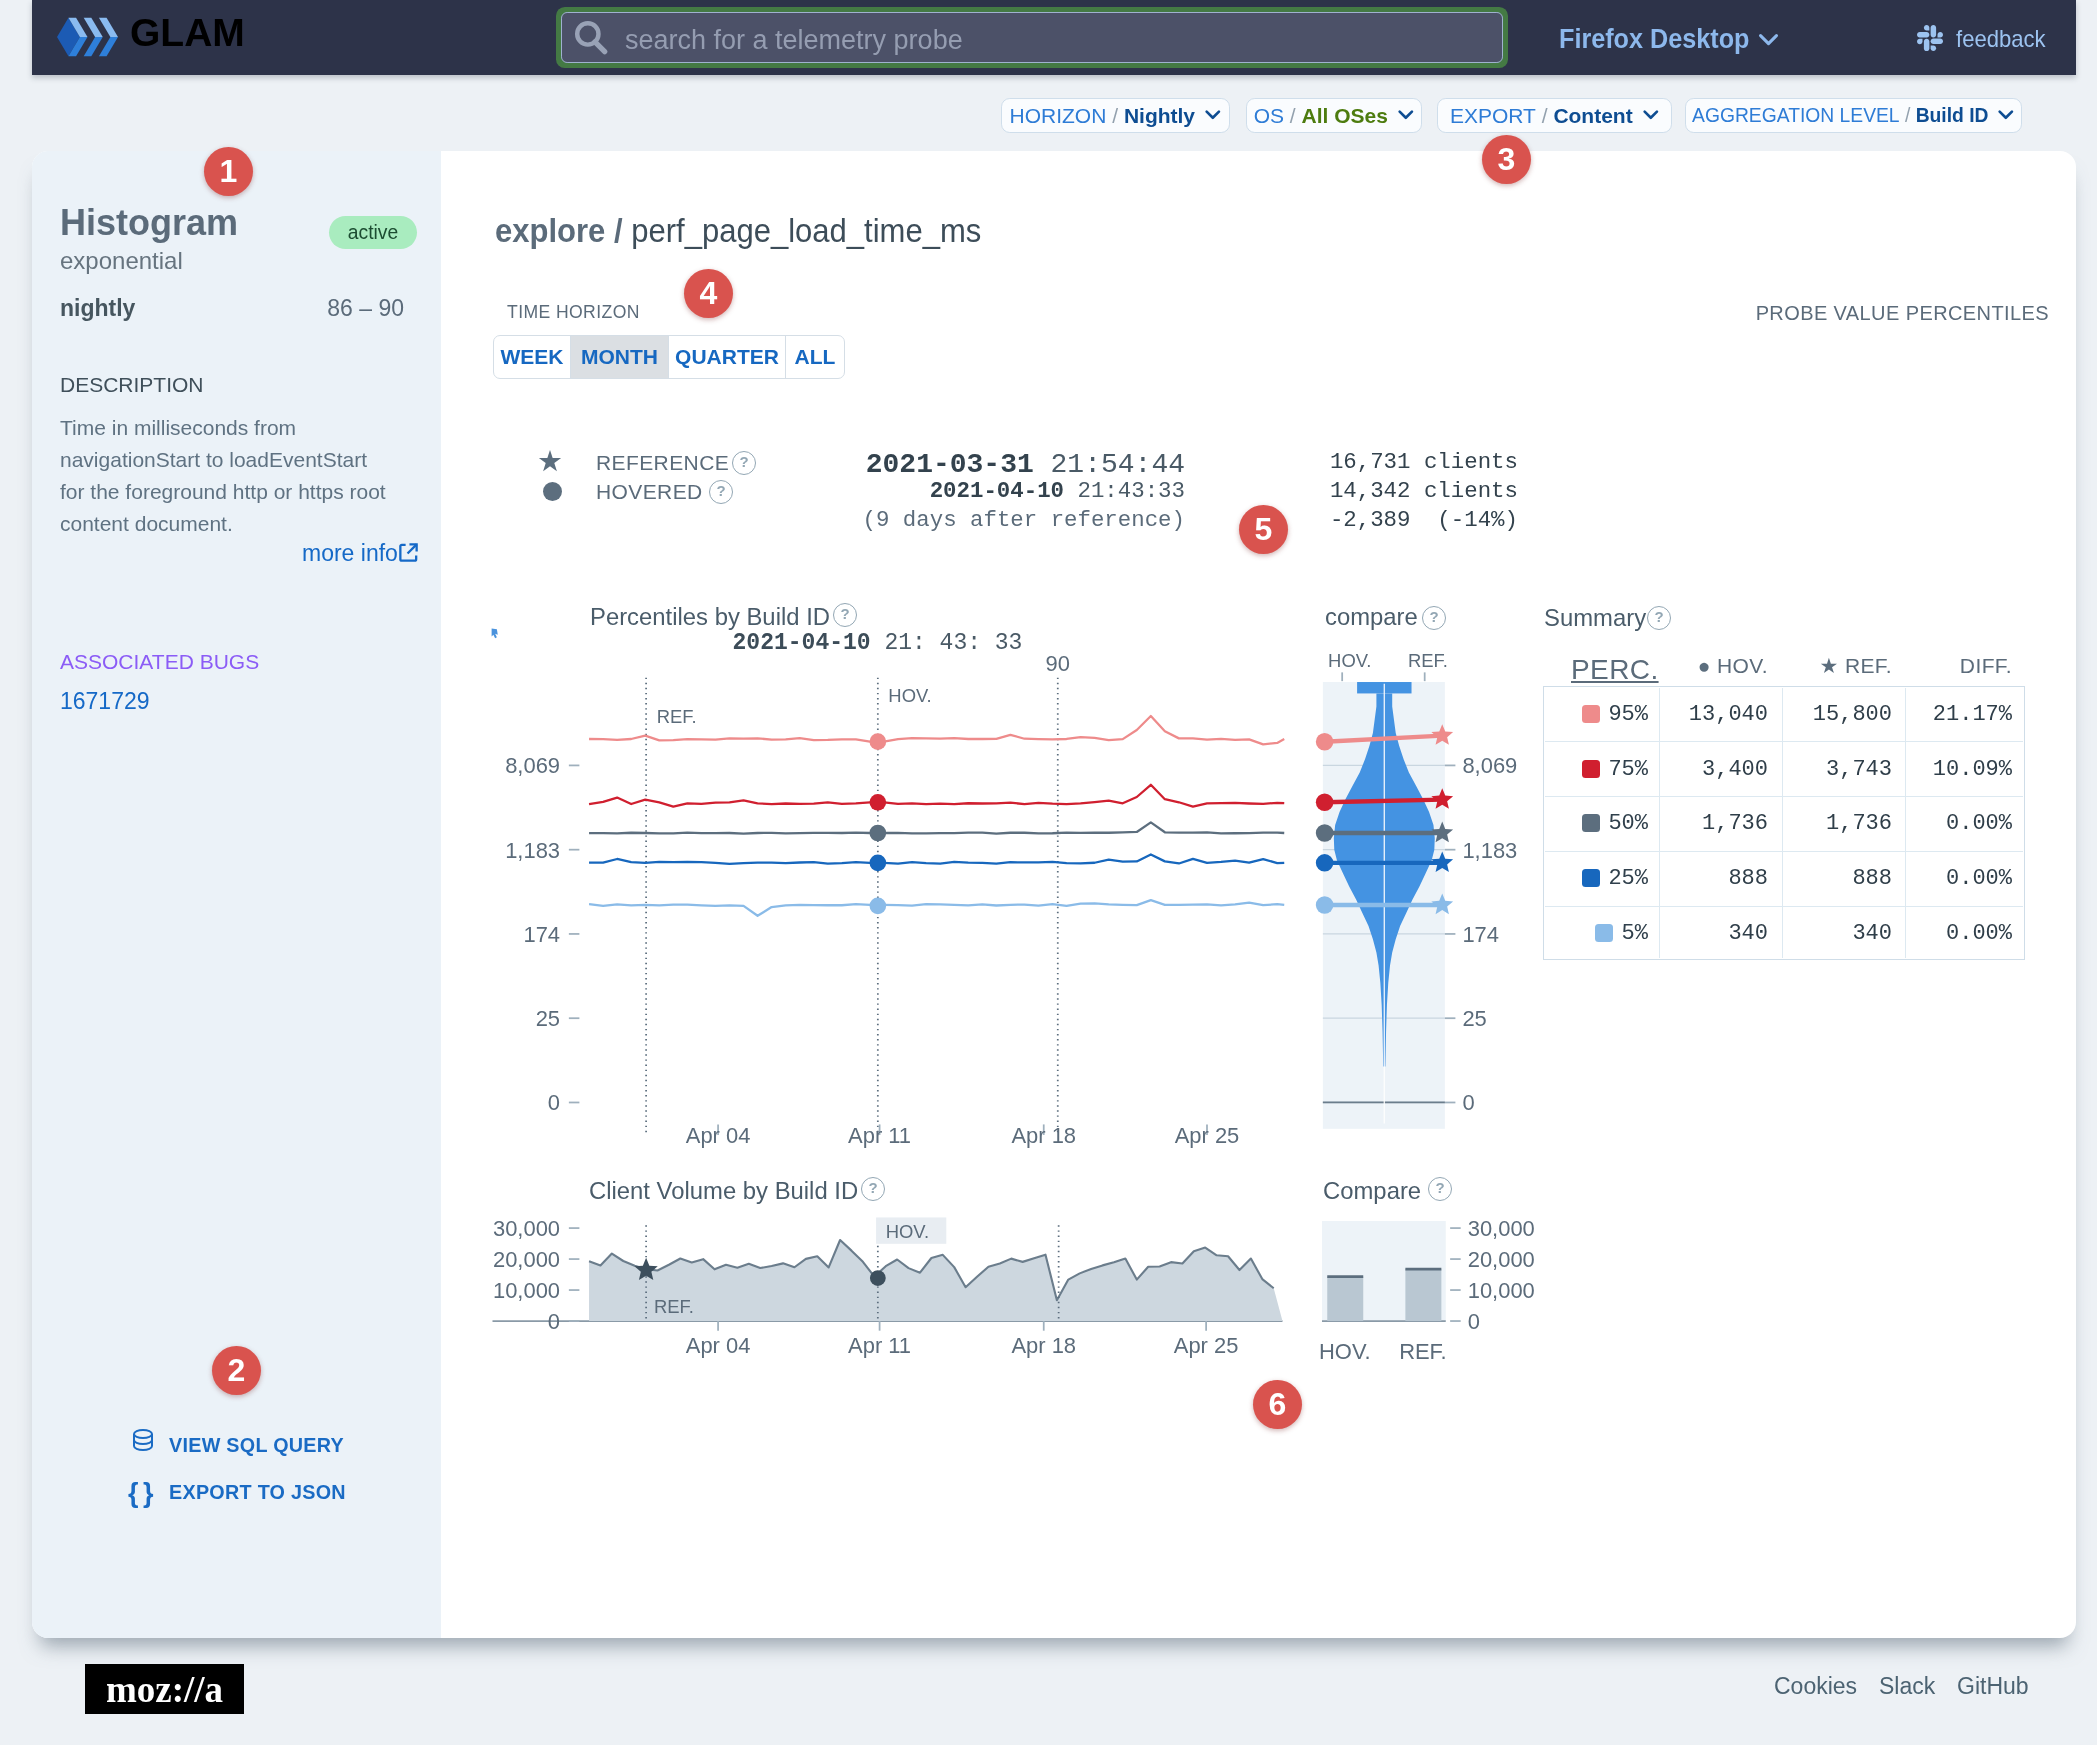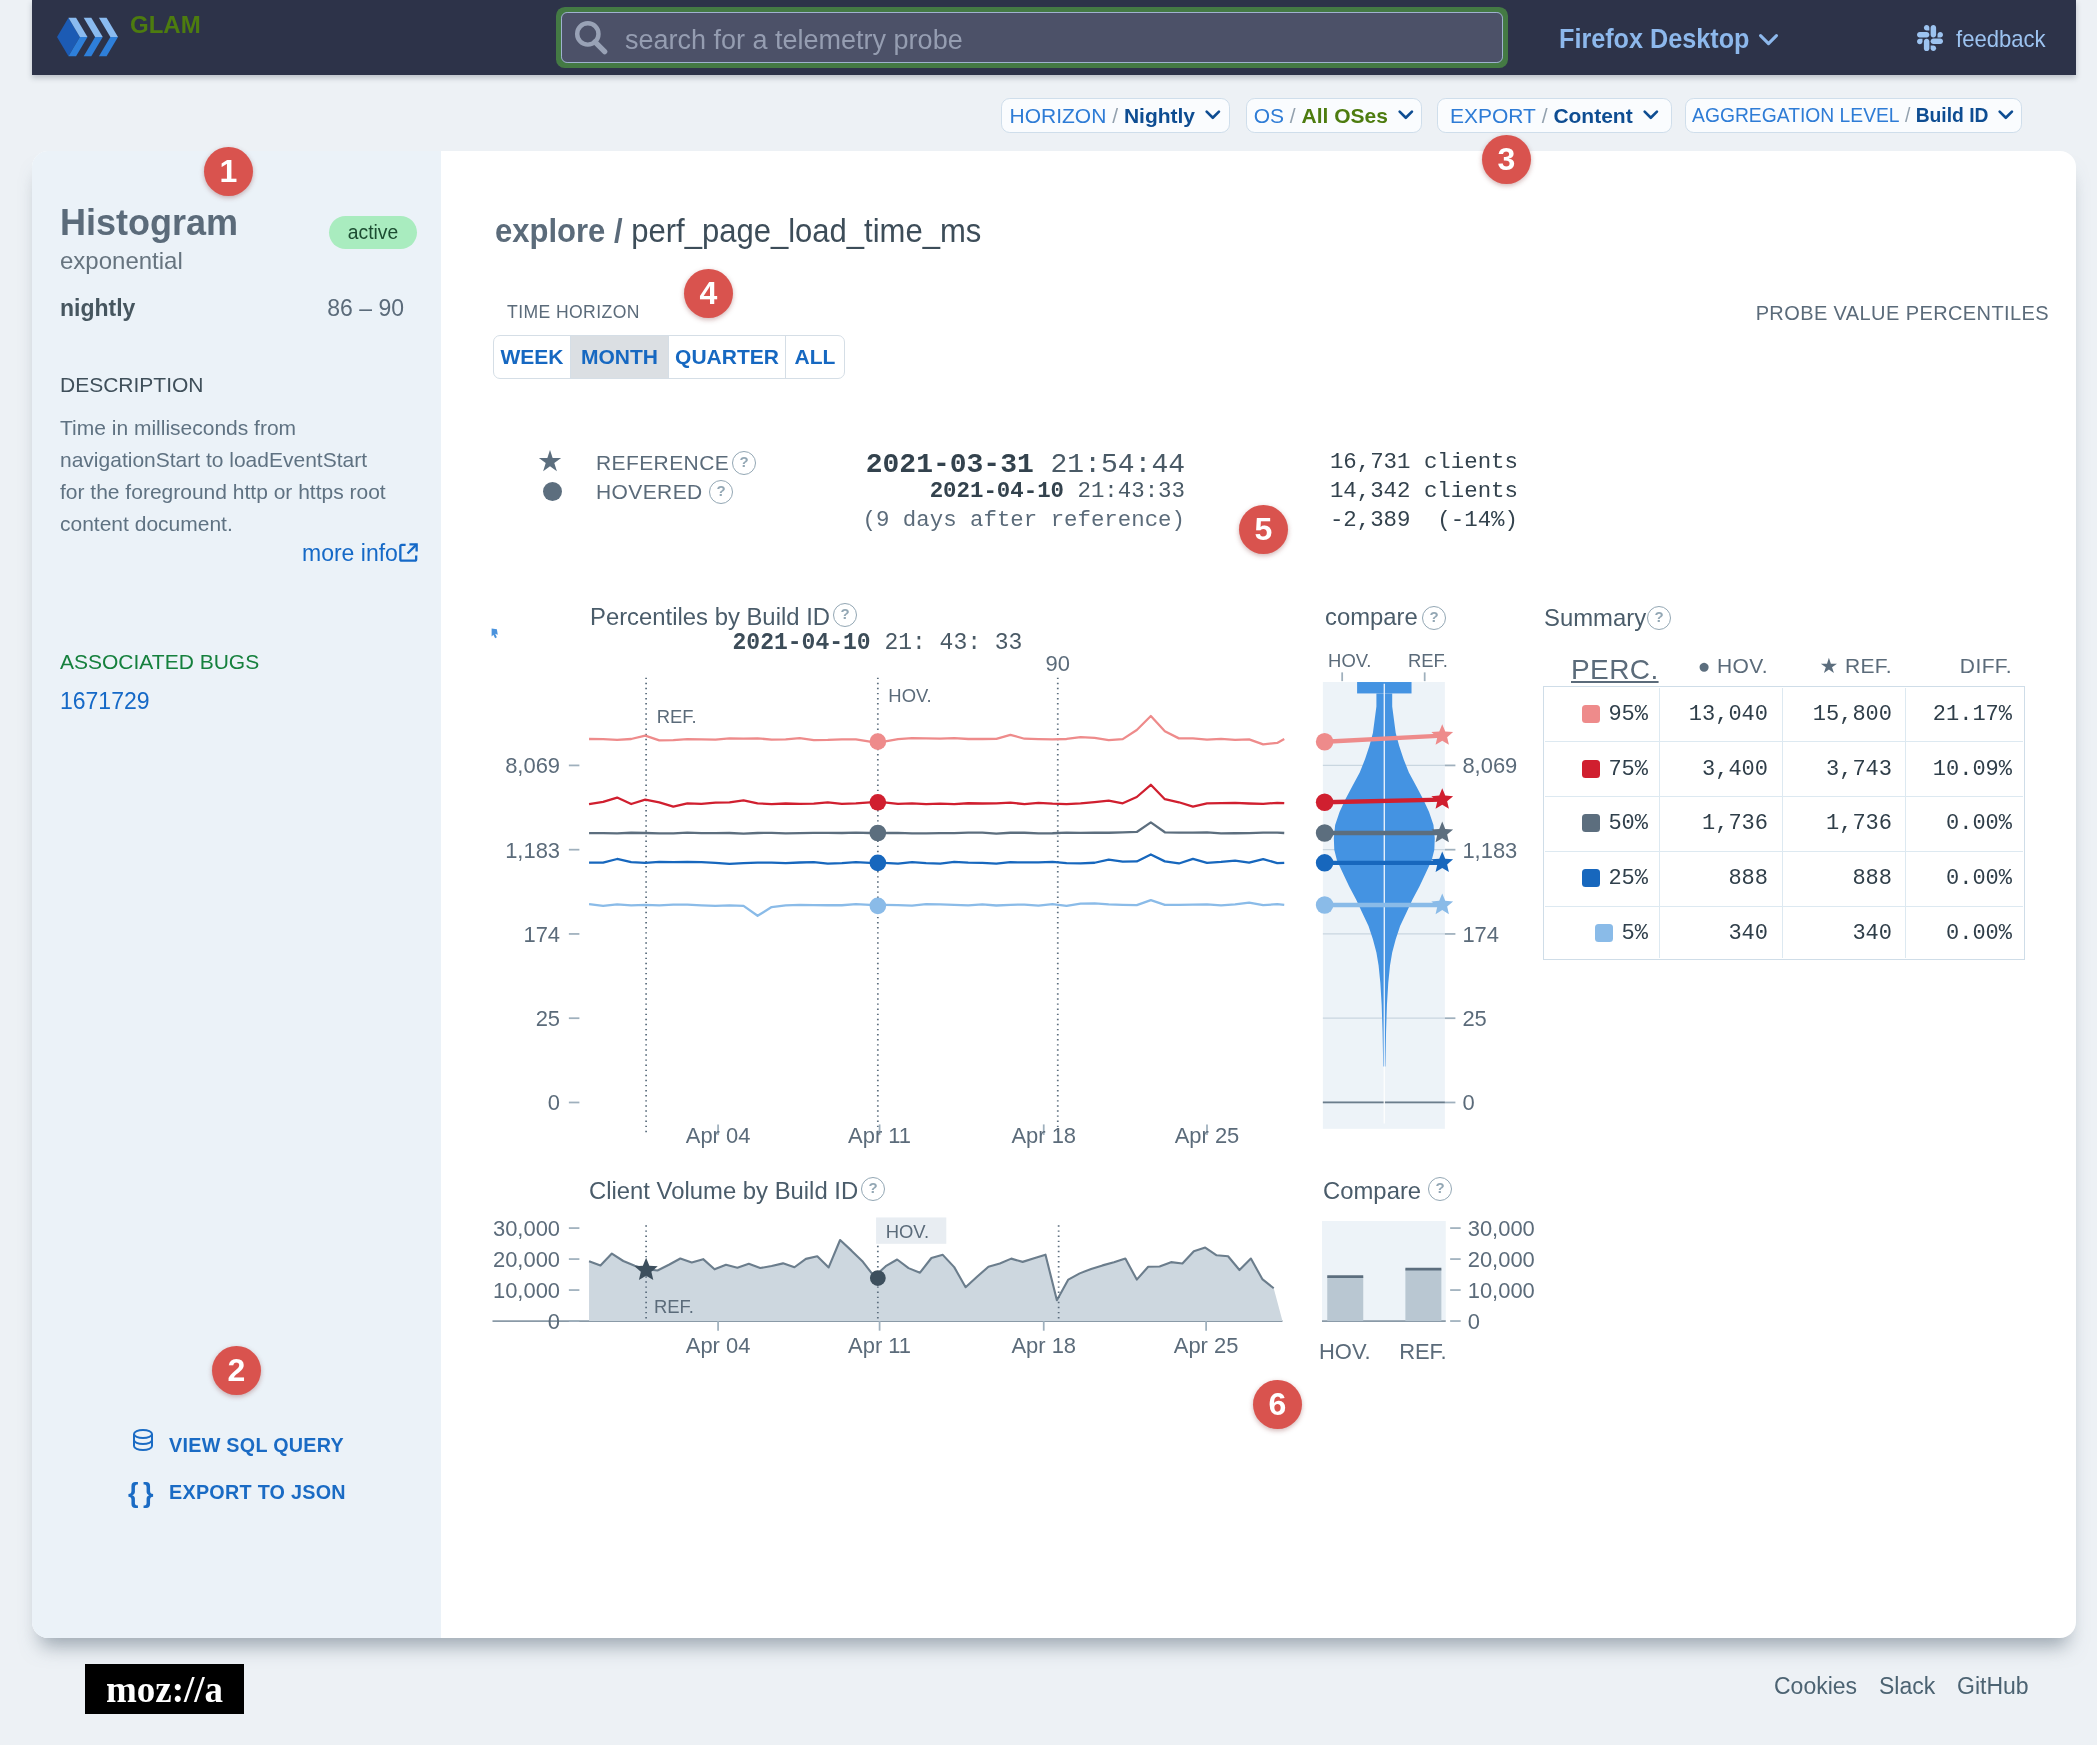--- a/index.html
+++ b/index.html
@@ -14,21 +14,21 @@
 <div class="abs" style="left:32px;top:0;width:2044px;height:75px;background:#2d3349;box-shadow:0 2.6px 5.3px rgba(45,51,73,.25);"></div>
 <svg class="abs" style="left:57px;top:16.7px;" width="61" height="40" viewBox="0 0 96 46" preserveAspectRatio="none">
 <polygon points="0,23 18,1 36,23 18,45" fill="#1c5bb4"></polygon>
 <polygon points="18,1 30,1 48,23 36,23" fill="#8abbf0"></polygon>
 <polygon points="36,23 48,23 30,45 18,45" fill="#2e7fd9"></polygon>
 <polygon points="42,1 54,1 72,23 60,23" fill="#8abbf0"></polygon>
 <polygon points="60,23 72,23 54,45 42,45" fill="#2e7fd9"></polygon>
 <polygon points="66,1 78,1 96,23 84,23" fill="#8abbf0"></polygon>
 <polygon points="84,23 96,23 78,45 66,45" fill="#2e7fd9"></polygon>
 </svg>
-<div class="abs" style="left:130px;top:10.5px;font-size:24px;font-weight:700;color:#4d7c0f;letter-spacing:0;">GLAM</div>
+<div class="abs" style="left:130px;top:10.5px;font-size:39px;font-weight:700;color:#000000;letter-spacing:0;">GLAM</div>
 <div class="abs" style="left:556px;top:7px;width:952px;height:61px;background:#447a44;border-radius:8.8px;"></div>
 <div class="abs" style="left:561px;top:12.3px;width:942px;height:51px;background:#4c5168;border:1.8px solid #9fb2cf;border-radius:6.1px;"></div>
 <svg class="abs" style="left:571px;top:18.4px;" width="39" height="39" viewBox="0 0 44 44">
     <circle cx="19" cy="18" r="12" fill="none" stroke="#99a2b6" stroke-width="5"></circle>
     <line x1="27" y1="27" x2="38" y2="38" stroke="#99a2b6" stroke-width="6" stroke-linecap="round"></line>
   </svg>
 <div class="abs" style="left:625px;top:24.6px;font-size:27px;color:#959db1;">search for a telemetry probe</div>
 <div class="abs navtxt" style="left:1559px;top:23px;font-size:28px;transform:scaleX(.9);transform-origin:left;">Firefox Desktop</div>
 <svg class="abs" style="left:1757px;top:32px;" width="23" height="16" viewBox="0 0 26 18">
     <polyline points="4,4 13,13 22,4" fill="none" stroke="#8db8ec" stroke-width="3.5" stroke-linecap="round" stroke-linejoin="round"></polyline>
@@ -84,21 +84,21 @@
 <div class="abs" style="left:60px;top:295px;font-size:23px;font-weight:700;color:#46565f;">nightly</div>
 <div class="abs" style="left:211px;top:295px;width:193px;text-align:right;font-size:23px;color:#5b6b7a;">86 – 90</div>
 <div class="abs" style="left:60px;top:373px;font-size:21px;color:#3f4f5a;">DESCRIPTION</div>
 <div class="abs" style="left:60px;top:412px;font-size:21px;line-height:32px;color:#5f7282;">Time in milliseconds from<br>navigationStart to loadEventStart<br>for the foreground http or https root<br>content document.</div>
 <div class="abs" style="left:302px;top:540px;font-size:23px;color:#1569c7;">more info</div>
 <svg class="abs" style="left:397px;top:541px;" width="23" height="23" viewBox="0 0 24 24" fill="none" stroke="#1569c7" stroke-width="2.4">
     <path d="M9 4H5a1.5 1.5 0 0 0-1.5 1.5V19A1.5 1.5 0 0 0 5 20.5h13.5A1.5 1.5 0 0 0 20 19v-4"></path>
     <path d="M13 3.5h7.5V11"></path>
     <path d="M20.5 3.5 11 13"></path>
   </svg>
-<div class="abs" style="left:60px;top:650px;font-size:21px;color:#15803d;">ASSOCIATED BUGS</div>
+<div class="abs" style="left:60px;top:650px;font-size:21px;color:#8b5cf6;">ASSOCIATED BUGS</div>
 <div class="abs" style="left:60px;top:688px;font-size:23px;color:#1569c7;">1671729</div>
 <svg class="abs" style="left:131px;top:1429px;" width="24" height="28" viewBox="0 0 24 28" fill="none" stroke="#1a6bc4" stroke-width="2">
 <ellipse cx="12" cy="5" rx="9" ry="4"></ellipse>
     <path d="M3 5v6c0 2.2 4 4 9 4s9-1.8 9-4V5"></path>
     <path d="M3 11v6c0 2.2 4 4 9 4s9-1.8 9-4v-6"></path>
   </svg>
 <div class="abs" style="left:169px;top:1433px;font-size:21px;font-weight:700;color:#1a6bc4;letter-spacing:0.3px;transform:scaleX(.94);transform-origin:left;">VIEW SQL QUERY</div>
 <div class="abs" style="left:128px;top:1478px;font-size:27px;font-weight:700;color:#1a6bc4;">{  }</div>
 <div class="abs" style="left:169px;top:1480px;font-size:21px;font-weight:700;color:#1a6bc4;letter-spacing:0.3px;transform:scaleX(.94);transform-origin:left;">EXPORT TO JSON</div>
 <div class="badge" style="left:204px;top:147px;">1</div>

